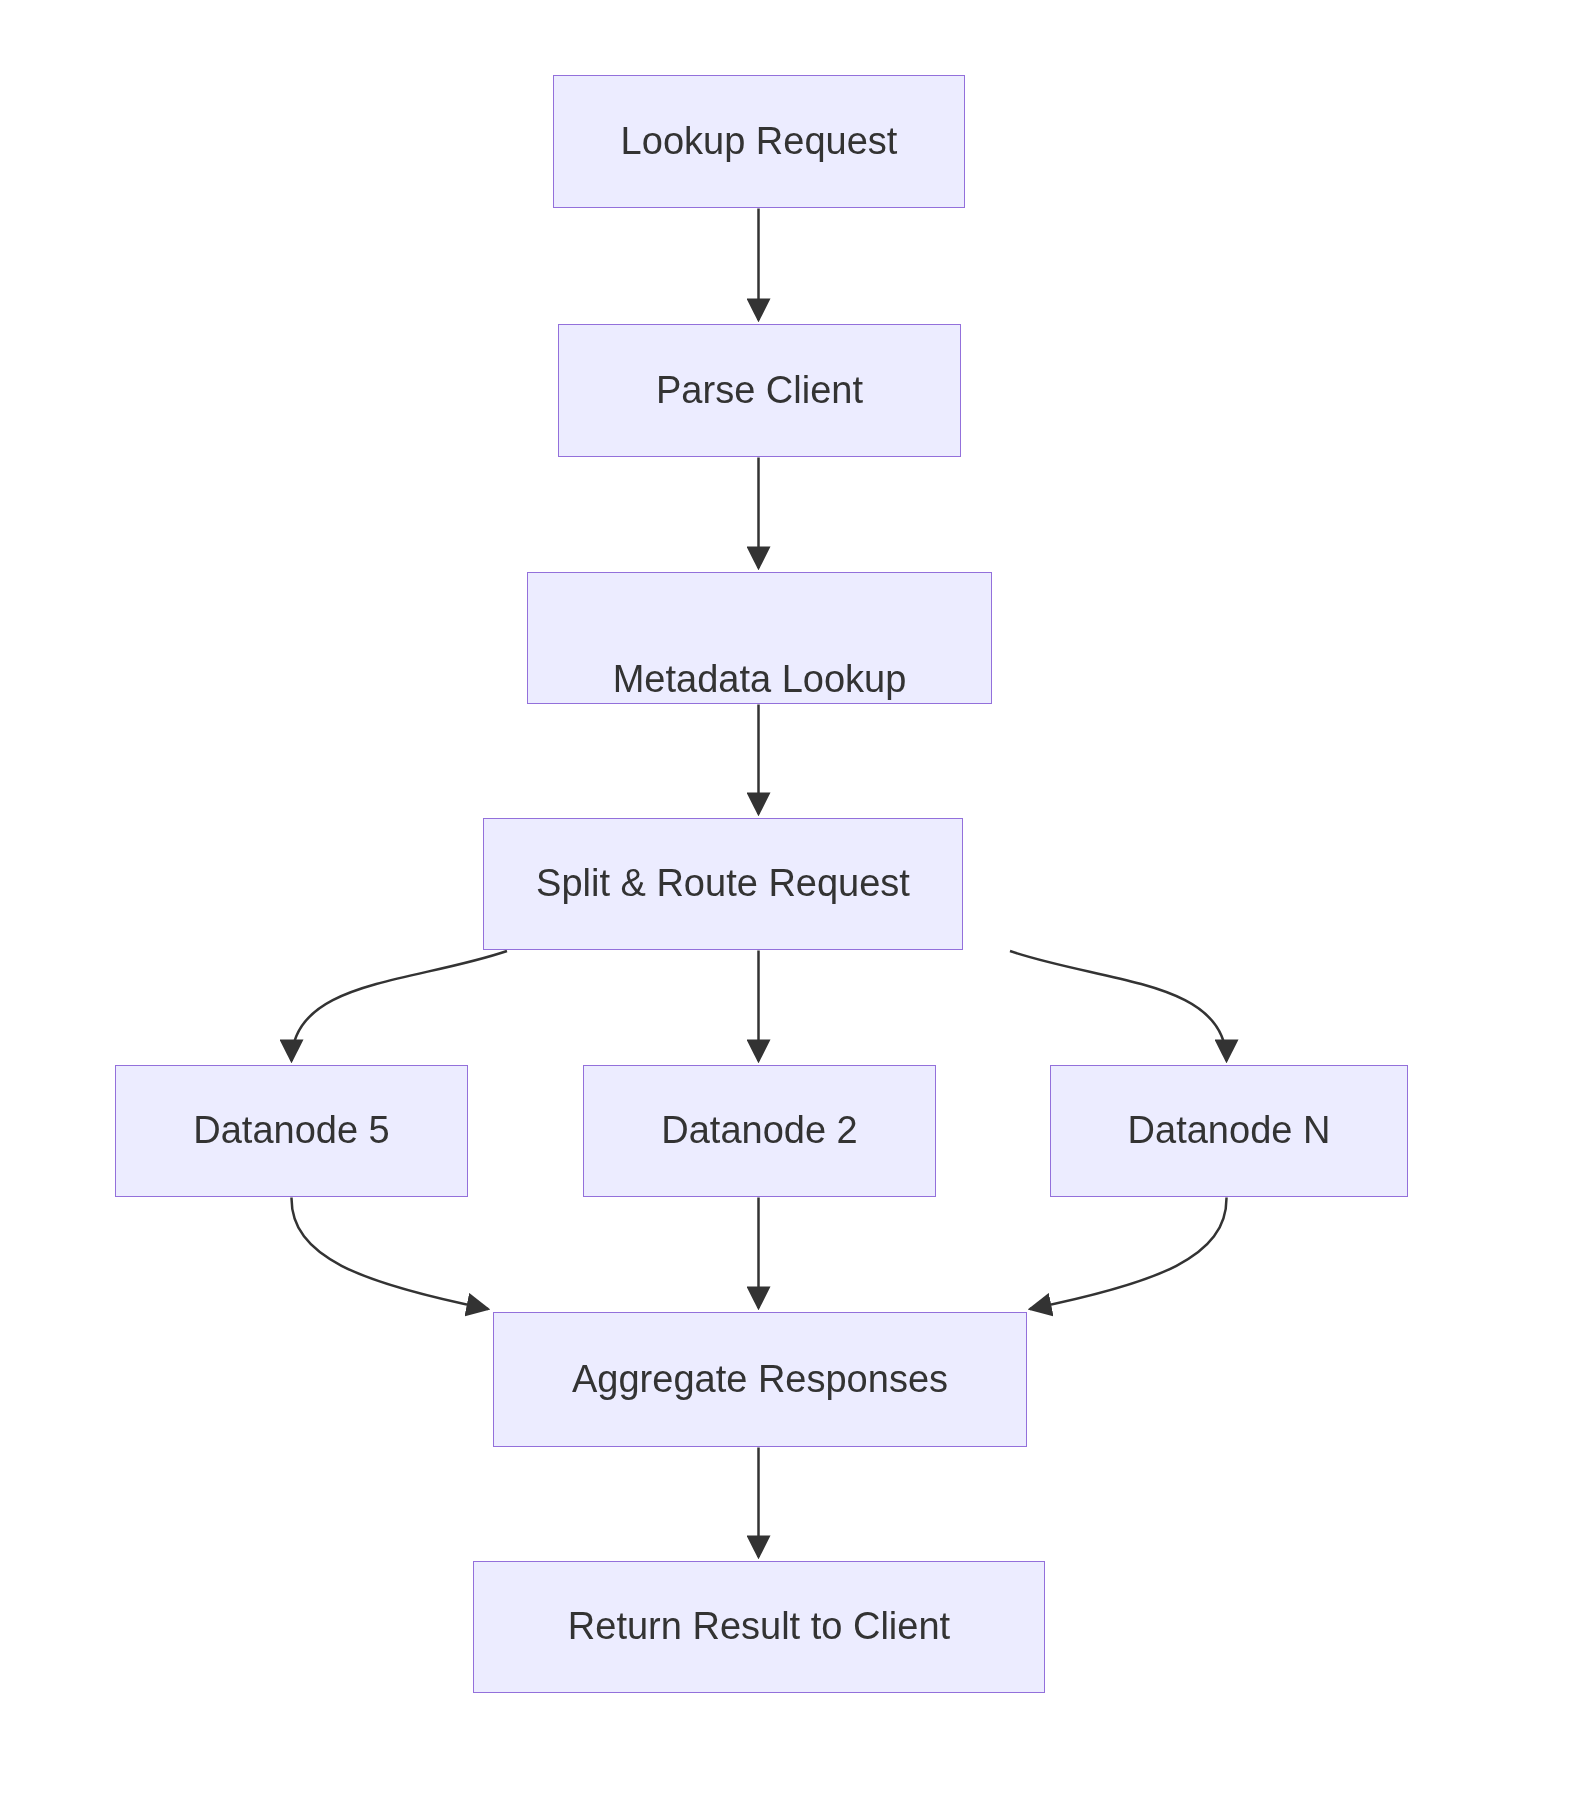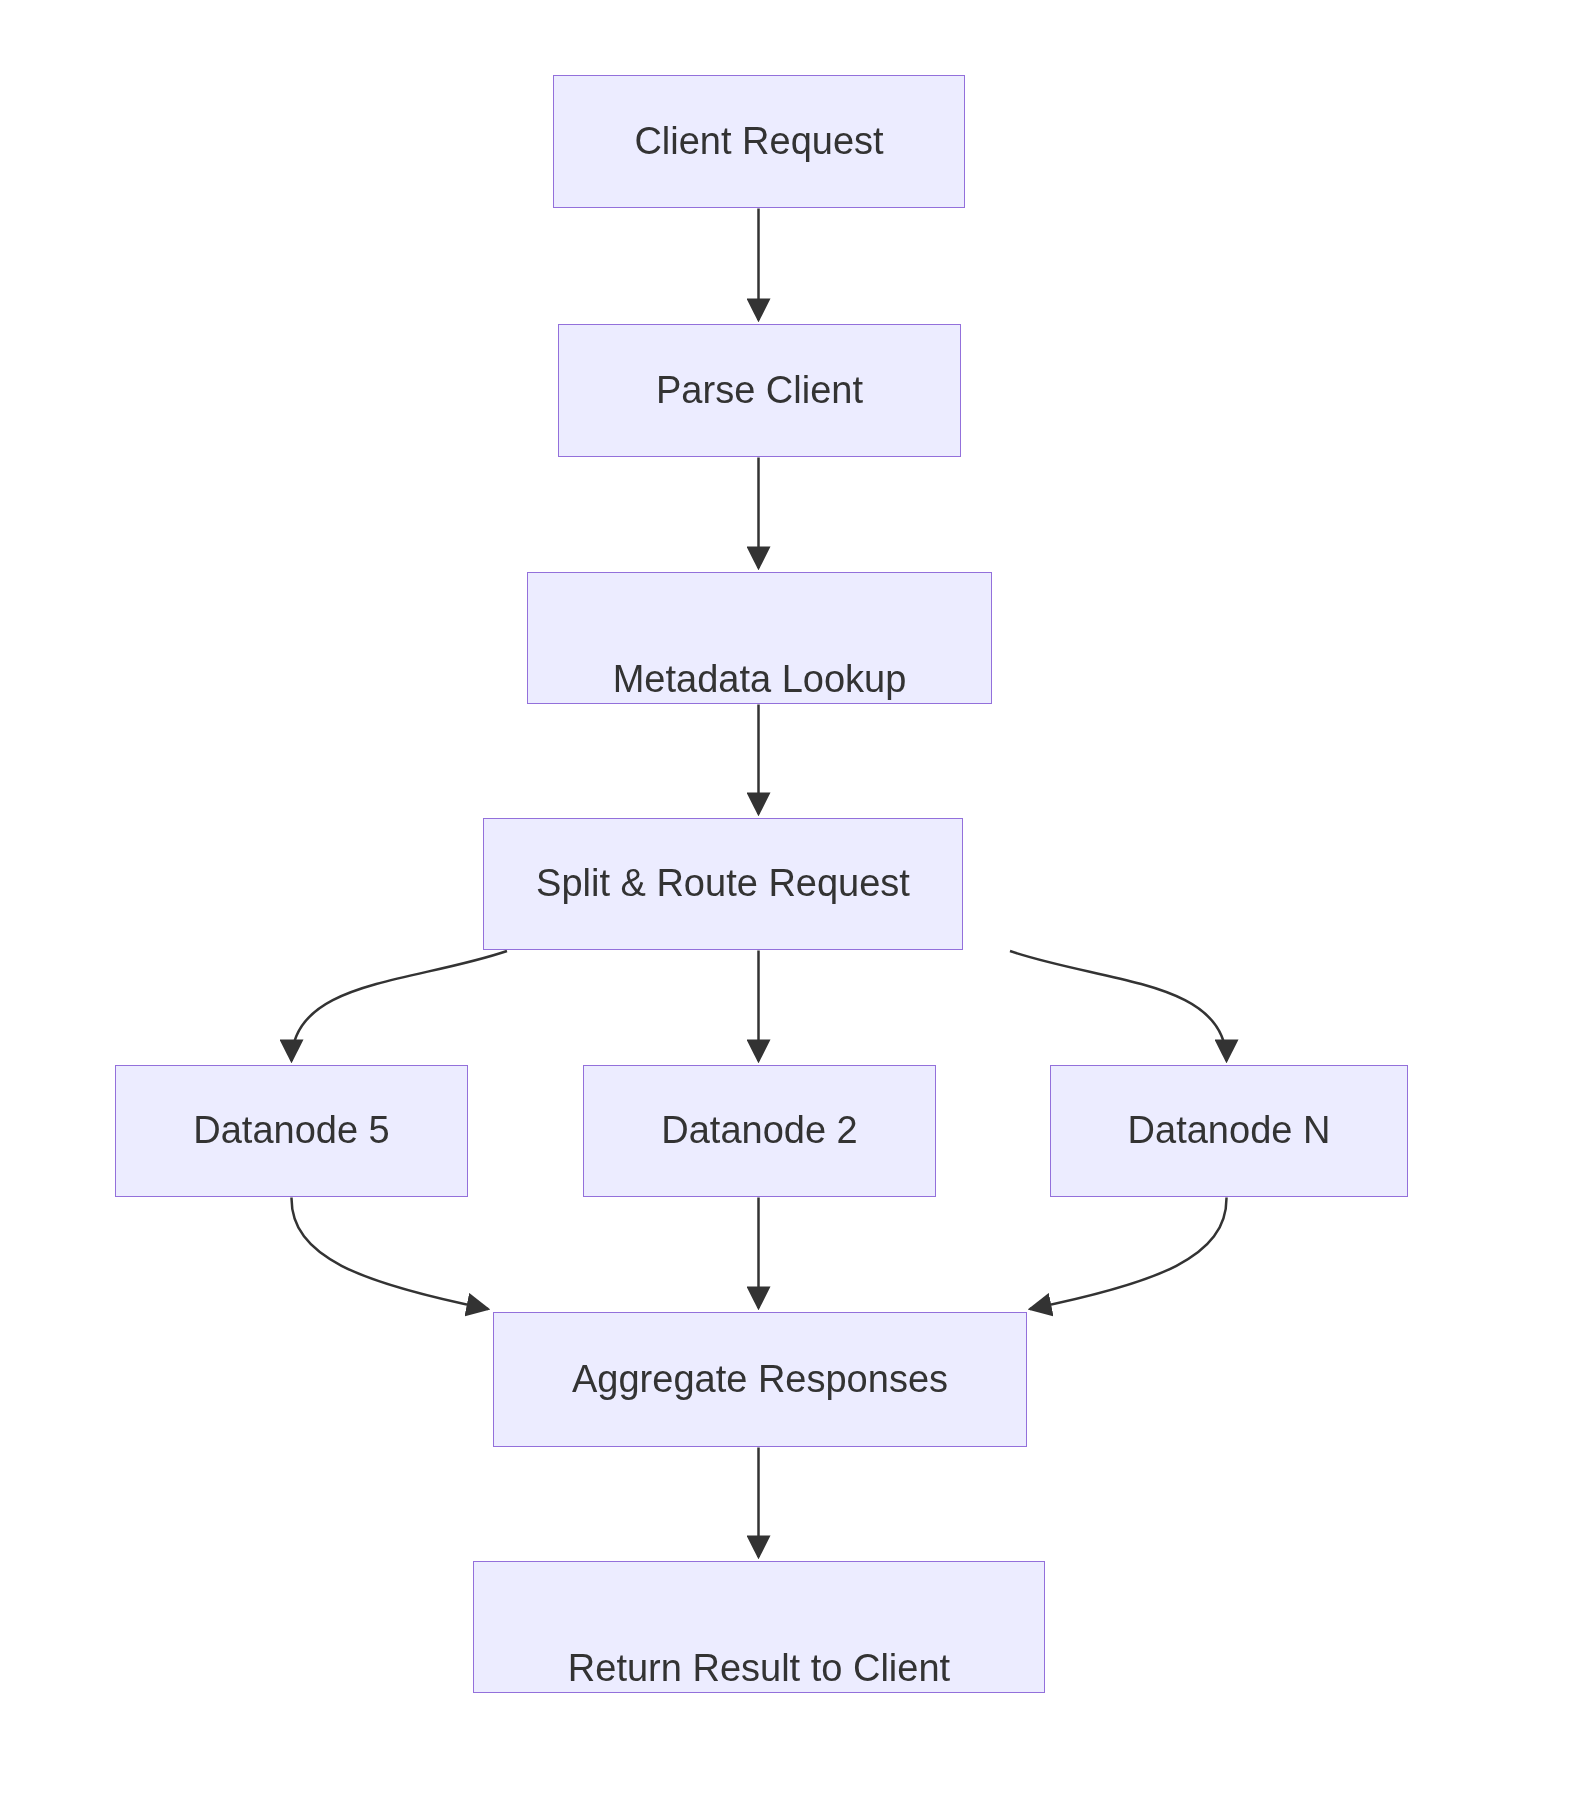--- a/index.html
+++ b/index.html
@@ -47,21 +47,21 @@
   }
   
   .n-client    { left: 553px;  top: 75px;   width: 412px; height: 133px; }
   .n-parse     { left: 558px;  top: 324px;  width: 403px; height: 133px; }
   .n-metadata  { left: 527px;  top: 572px;  width: 465px; height: 132px; align-items: flex-end; }
   .n-split     { left: 483px;  top: 818px;  width: 480px; height: 132px; }
   .n-datanode1 { left: 115px;  top: 1065px; width: 353px; height: 132px; }
   .n-datanode2 { left: 583px;  top: 1065px; width: 353px; height: 132px; }
   .n-datanodeN { left: 1050px; top: 1065px; width: 358px; height: 132px; }
   .n-aggregate { left: 493px;  top: 1312px; width: 534px; height: 135px; }
-  .n-return    { left: 473px;  top: 1561px; width: 572px; height: 132px; align-items: flex-end; }
+  .n-return    { left: 473px;  top: 1561px; width: 572px; height: 132px; }
 </style>
 </head>
 <body>
 
 <div class="diagram">
 
   <svg class="edges-layer" viewBox="0 0 1572 1820" xmlns="http://www.w3.org/2000/svg">
     <defs>
       <marker id="arrow" viewBox="0 0 10 10" refX="9" refY="5" markerWidth="24" markerHeight="24" markerUnits="userSpaceOnUse" orient="auto">
         <path class="arrowhead" d="M 0 0 L 10 5 L 0 10 z"></path>
@@ -74,21 +74,21 @@
     <path class="edge" d="M 507 951 C 413 983 291.5 980 291.5 1061" marker-end="url(#arrow)"></path>
     <path class="edge" d="M 758.5 950.5 L 758.5 1061" marker-end="url(#arrow)"></path>
     <path class="edge" d="M 1010 951 C 1104 983 1226.5 980 1226.5 1061" marker-end="url(#arrow)"></path>
     <path class="edge" d="M 291.5 1197.5 C 291 1257 360 1283 488 1309" marker-end="url(#arrow)"></path>
     <path class="edge" d="M 758.5 1197.5 L 758.5 1308" marker-end="url(#arrow)"></path>
     <path class="edge" d="M 1226.5 1197.5 C 1227 1257 1158 1283 1030 1309" marker-end="url(#arrow)"></path>
     <path class="edge" d="M 758.5 1447.5 L 758.5 1557" marker-end="url(#arrow)"></path>
   </svg>
 
   <div class="node n-client">
-    <span>Client Request</span>
+    <span>Lookup Request</span>
   </div>
   <div class="node n-parse">
     <span>Parse Client</span>
   </div>
   <div class="node n-metadata">
     <span>Metadata Lookup</span>
   </div>
   <div class="node n-split">
     <span>Split &amp; Route Request</span>
   </div>

